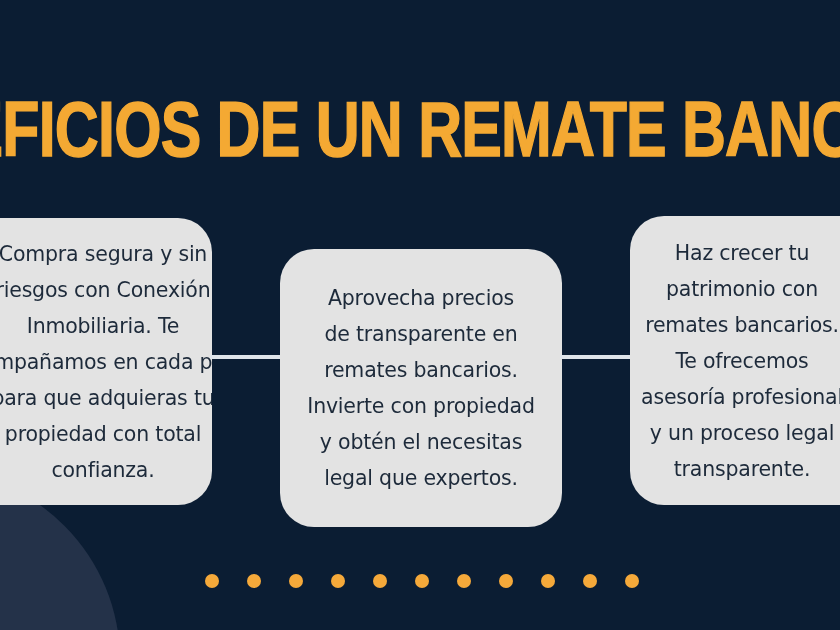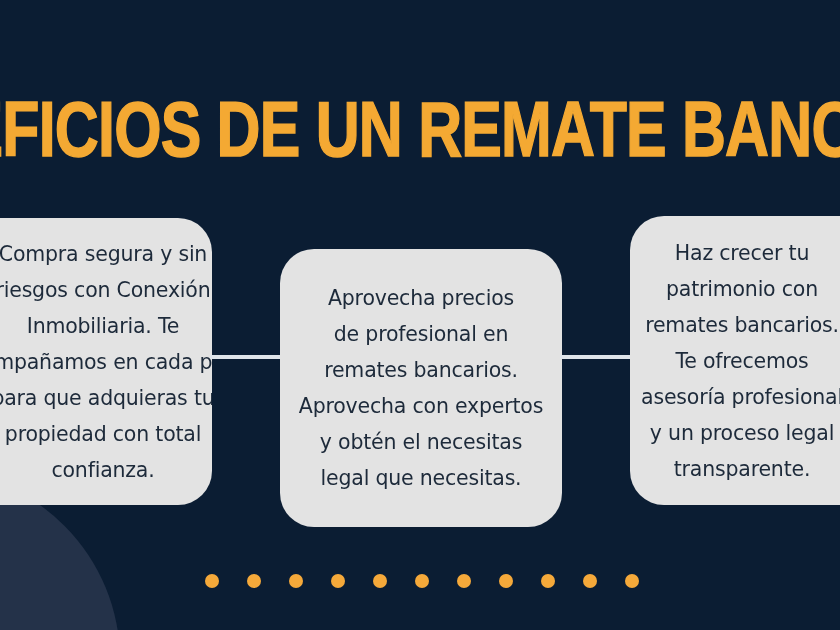--- a/index.html
+++ b/index.html
@@ -144,25 +144,25 @@
         <span>propiedad con total</span>
         <span>confianza.</span>
       </div>
   </div>
 
   <div class="connector" id="connector-1"></div>
 
   <div class="card" id="card-2">
     <div class="card-text">
         <span>Aprovecha precios</span>
-        <span>de profesional en</span>
+        <span>de transparente en</span>
         <span>remates bancarios.</span>
-        <span>Aprovecha con expertos</span>
+        <span>Invierte con propiedad</span>
         <span>y obtén el necesitas</span>
-        <span>legal que necesitas.</span>
+        <span>legal que expertos.</span>
       </div>
   </div>
 
   <div class="connector" id="connector-2"></div>
 
   <div class="card" id="card-3">
     <div class="card-text">
         <span>Haz crecer tu</span>
         <span>patrimonio con</span>
         <span>remates bancarios.</span>

